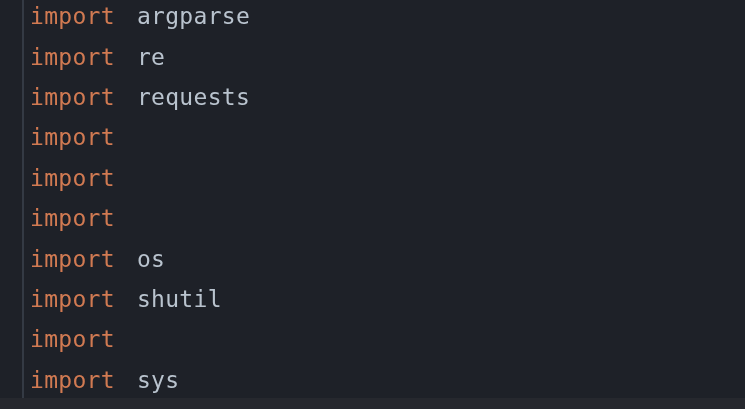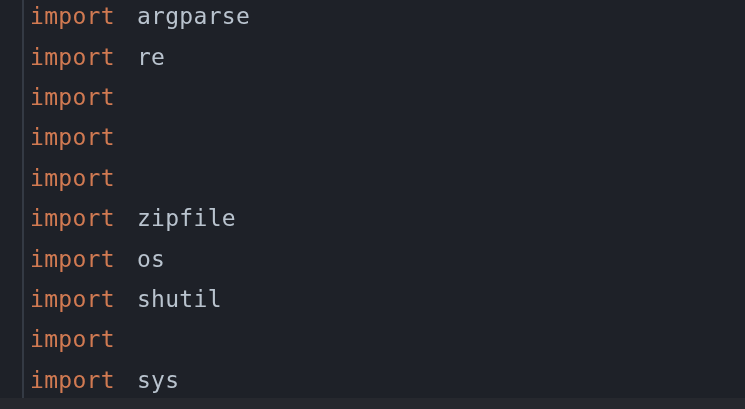--- a/index.html
+++ b/index.html
@@ -59,23 +59,23 @@
   }
 </style>
 </head>
 <body>
 
 <div class="gutter-line"></div>
 
 <div class="code-area">
   <div class="code-line"><span class="kw">import</span><span class="mod">argparse</span></div>
   <div class="code-line"><span class="kw">import</span><span class="mod">re</span></div>
+  <div class="code-line"><span class="kw">import</span><span class="mod">requests</span></div>
   <div class="code-line"><span class="kw">import</span></div>
   <div class="code-line"><span class="kw">import</span></div>
   <div class="code-line"><span class="kw">import</span></div>
-  <div class="code-line"><span class="kw">import</span><span class="mod">zipfile</span></div>
   <div class="code-line"><span class="kw">import</span><span class="mod">os</span></div>
   <div class="code-line"><span class="kw">import</span><span class="mod">shutil</span></div>
   <div class="code-line"><span class="kw">import</span></div>
   <div class="code-line"><span class="kw">import</span><span class="mod">sys</span></div>
 </div>
 
 <div class="bottom-bar"></div>
 
 </body></html>

